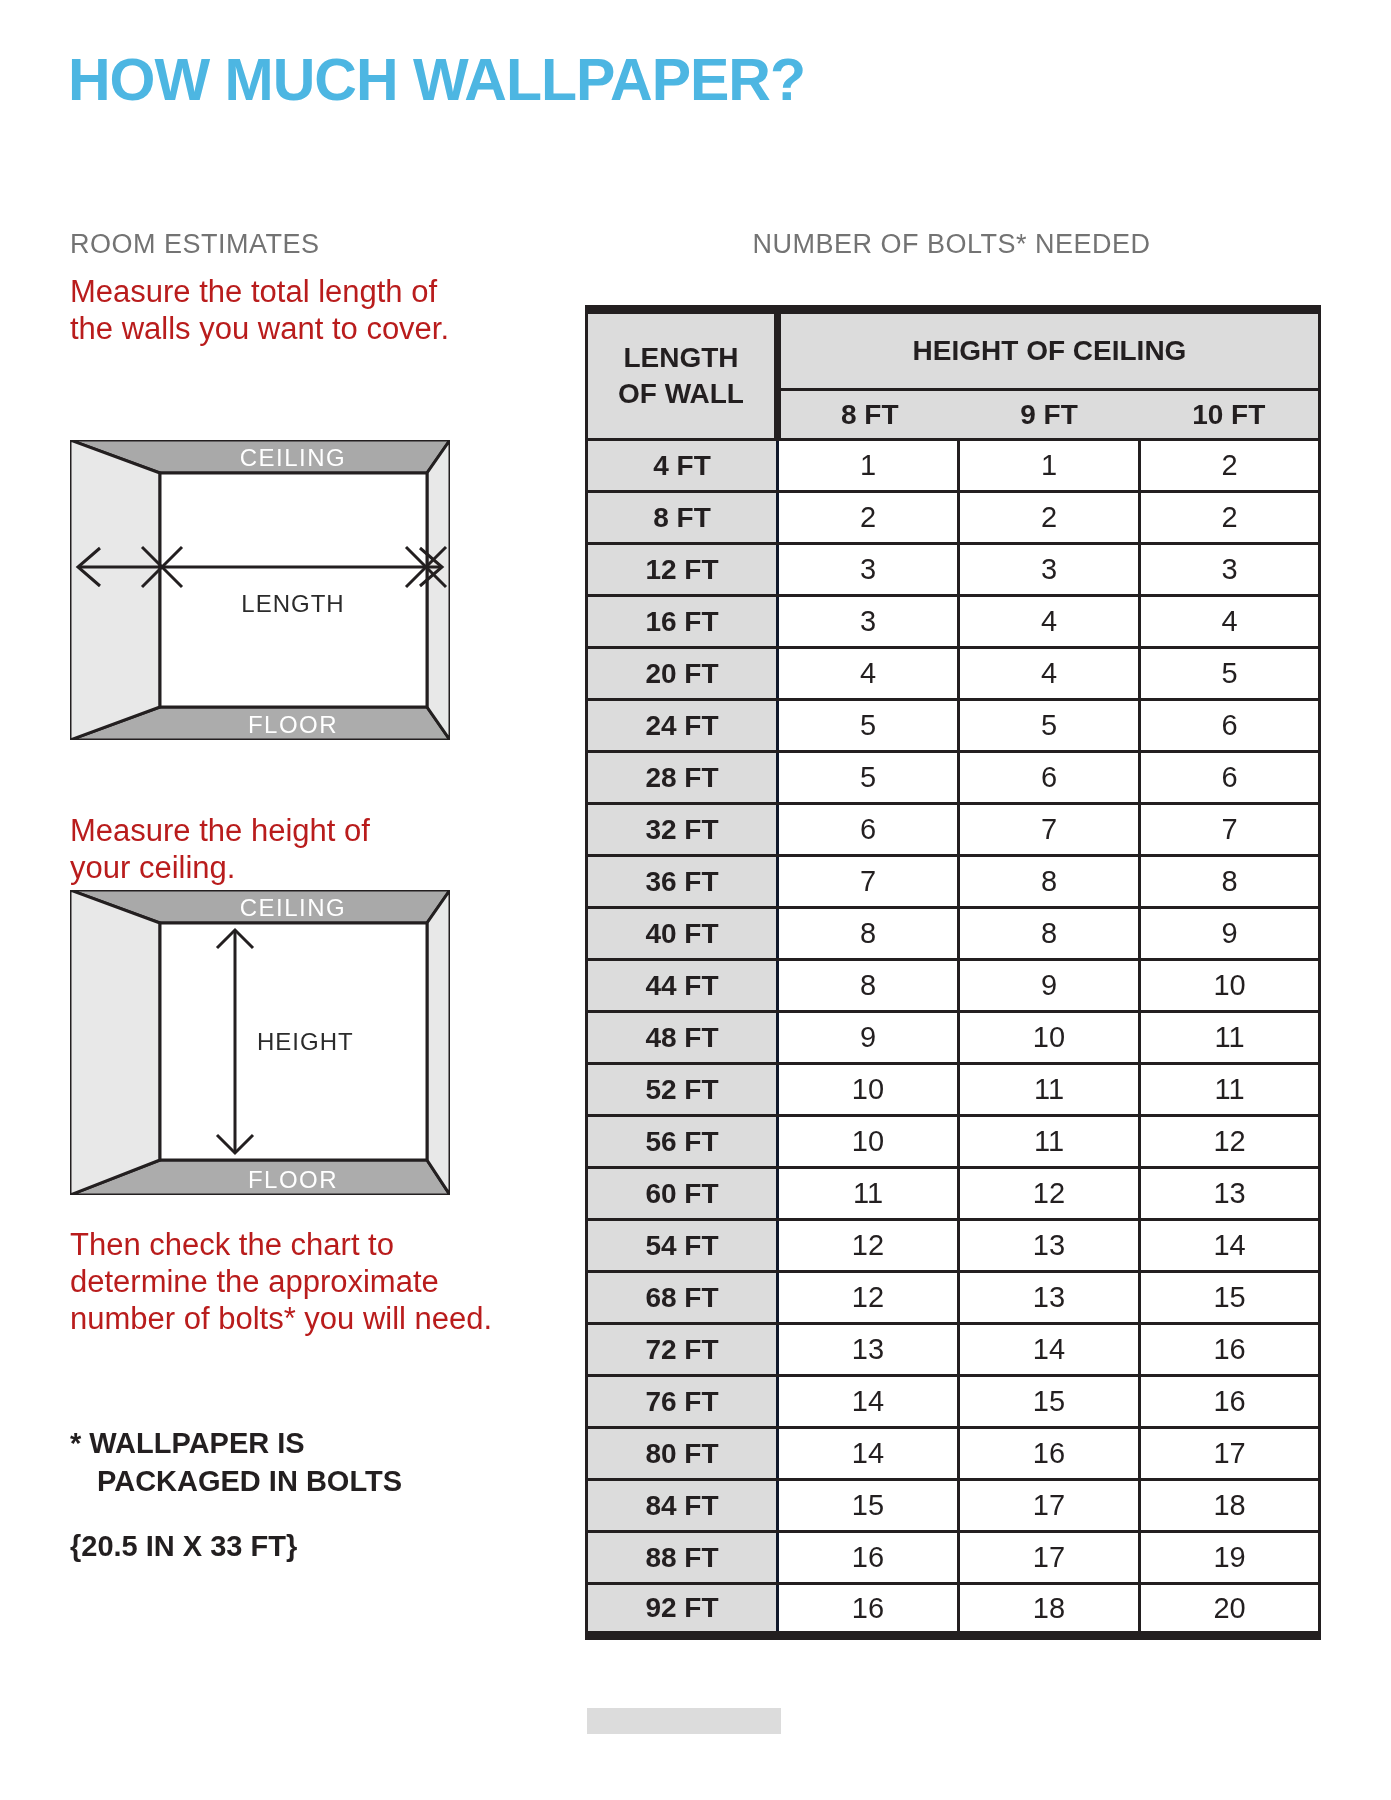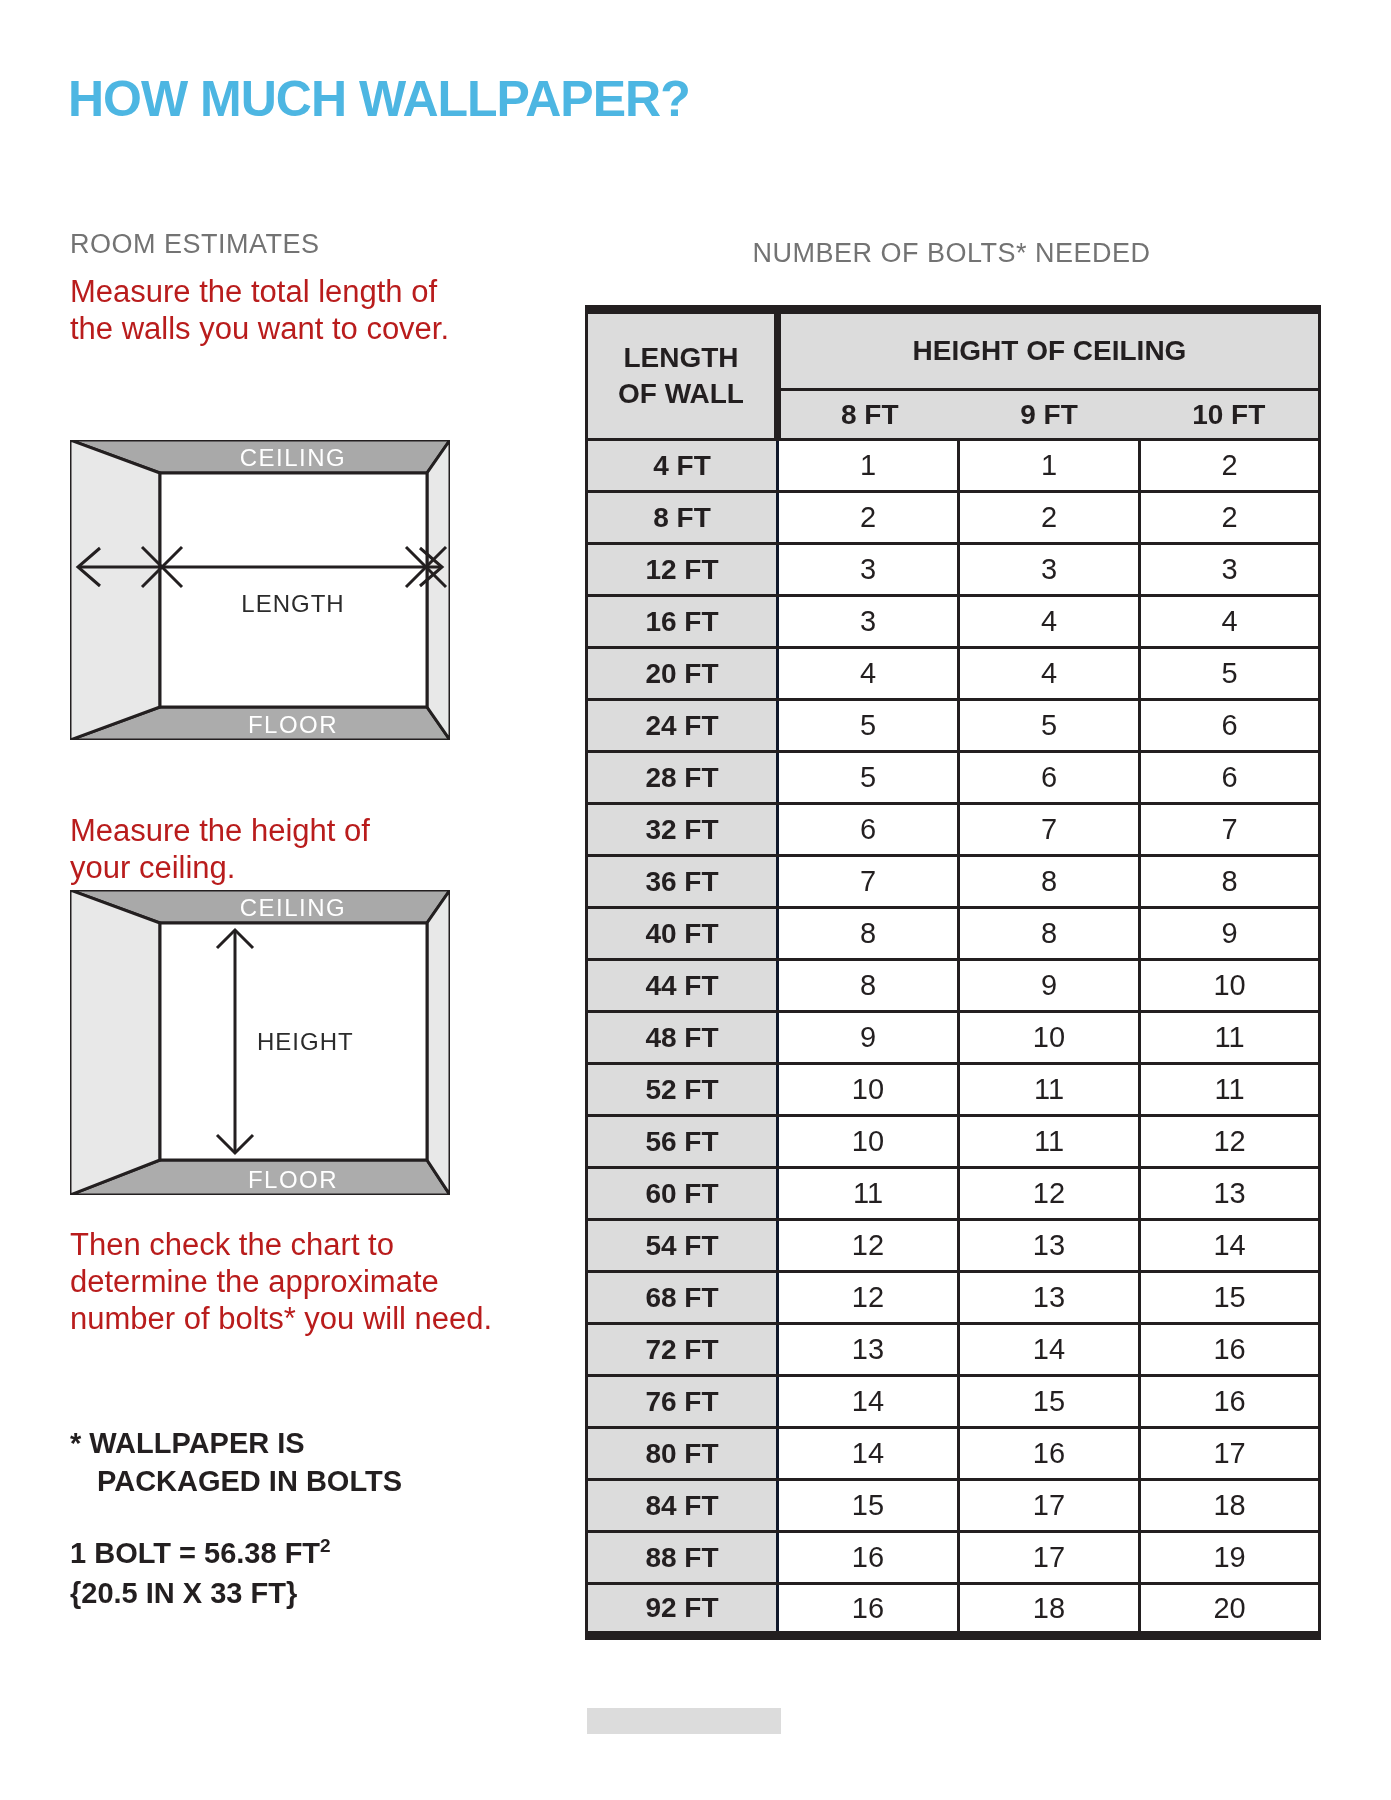--- a/index.html
+++ b/index.html
@@ -4,28 +4,28 @@
 <style>
   * { margin:0; padding:0; box-sizing:border-box; }
   html,body { background:#ffffff; }
   body {
     width:1391px; height:1800px; position:relative;
     font-family:"Liberation Sans", sans-serif; color:#231f20;
   }
   .abs { position:absolute; }
 
   .page-title {
-    left:68px; top:70px; font-size:50px; font-weight:bold;
+    left:68px; top:46px; font-size:59px; font-weight:bold;
     color:#4db6e2; letter-spacing:-1px; white-space:nowrap;text-align:right;
   }
   .blue-heading {
     font-size:27px; font-weight:normal; color:#737373; letter-spacing:0.5px;
   }
   .heading-left { left:70px; top:229px; }
-  .heading-table { left:585px; top:229px; width:733px; text-align:center;margin-top:9px; }
+  .heading-table { left:585px; top:229px; width:733px; text-align:center; }
 
   .body-text {
     left:70px; font-size:31px; line-height:37px; color:#b91c1c;
     white-space:pre-line;
   }
   .para1 { top:273px; }
   .para2 { top:768px;margin-top:44px; }
   .para3 { top:1226px; }
 
   .footnote { left:70px; top:1424px; font-size:29px; font-weight:bold; line-height:38px; }
@@ -117,21 +117,20 @@
 <p class="abs body-text para3">Then check the chart to
 determine the approximate
 number of bolts* you will need.</p>
 
 <div class="abs footnote">
   <div>* WALLPAPER IS</div>
   <div class="indent">PACKAGED IN BOLTS</div>
 </div>
 
 <div class="abs bolt-info">
-  <div><span>1 BOLT = 56.38 FT</span><sup>2</sup></div>
   <div>{20.5 IN X 33 FT}</div>
 </div>
 
 <h2 class="abs blue-heading heading-table">NUMBER OF BOLTS* NEEDED</h2>
 
 <div class="abs table-tail"></div>
 
 <table class="bolts-table">
   <colgroup>
     <col style="width:191px">

